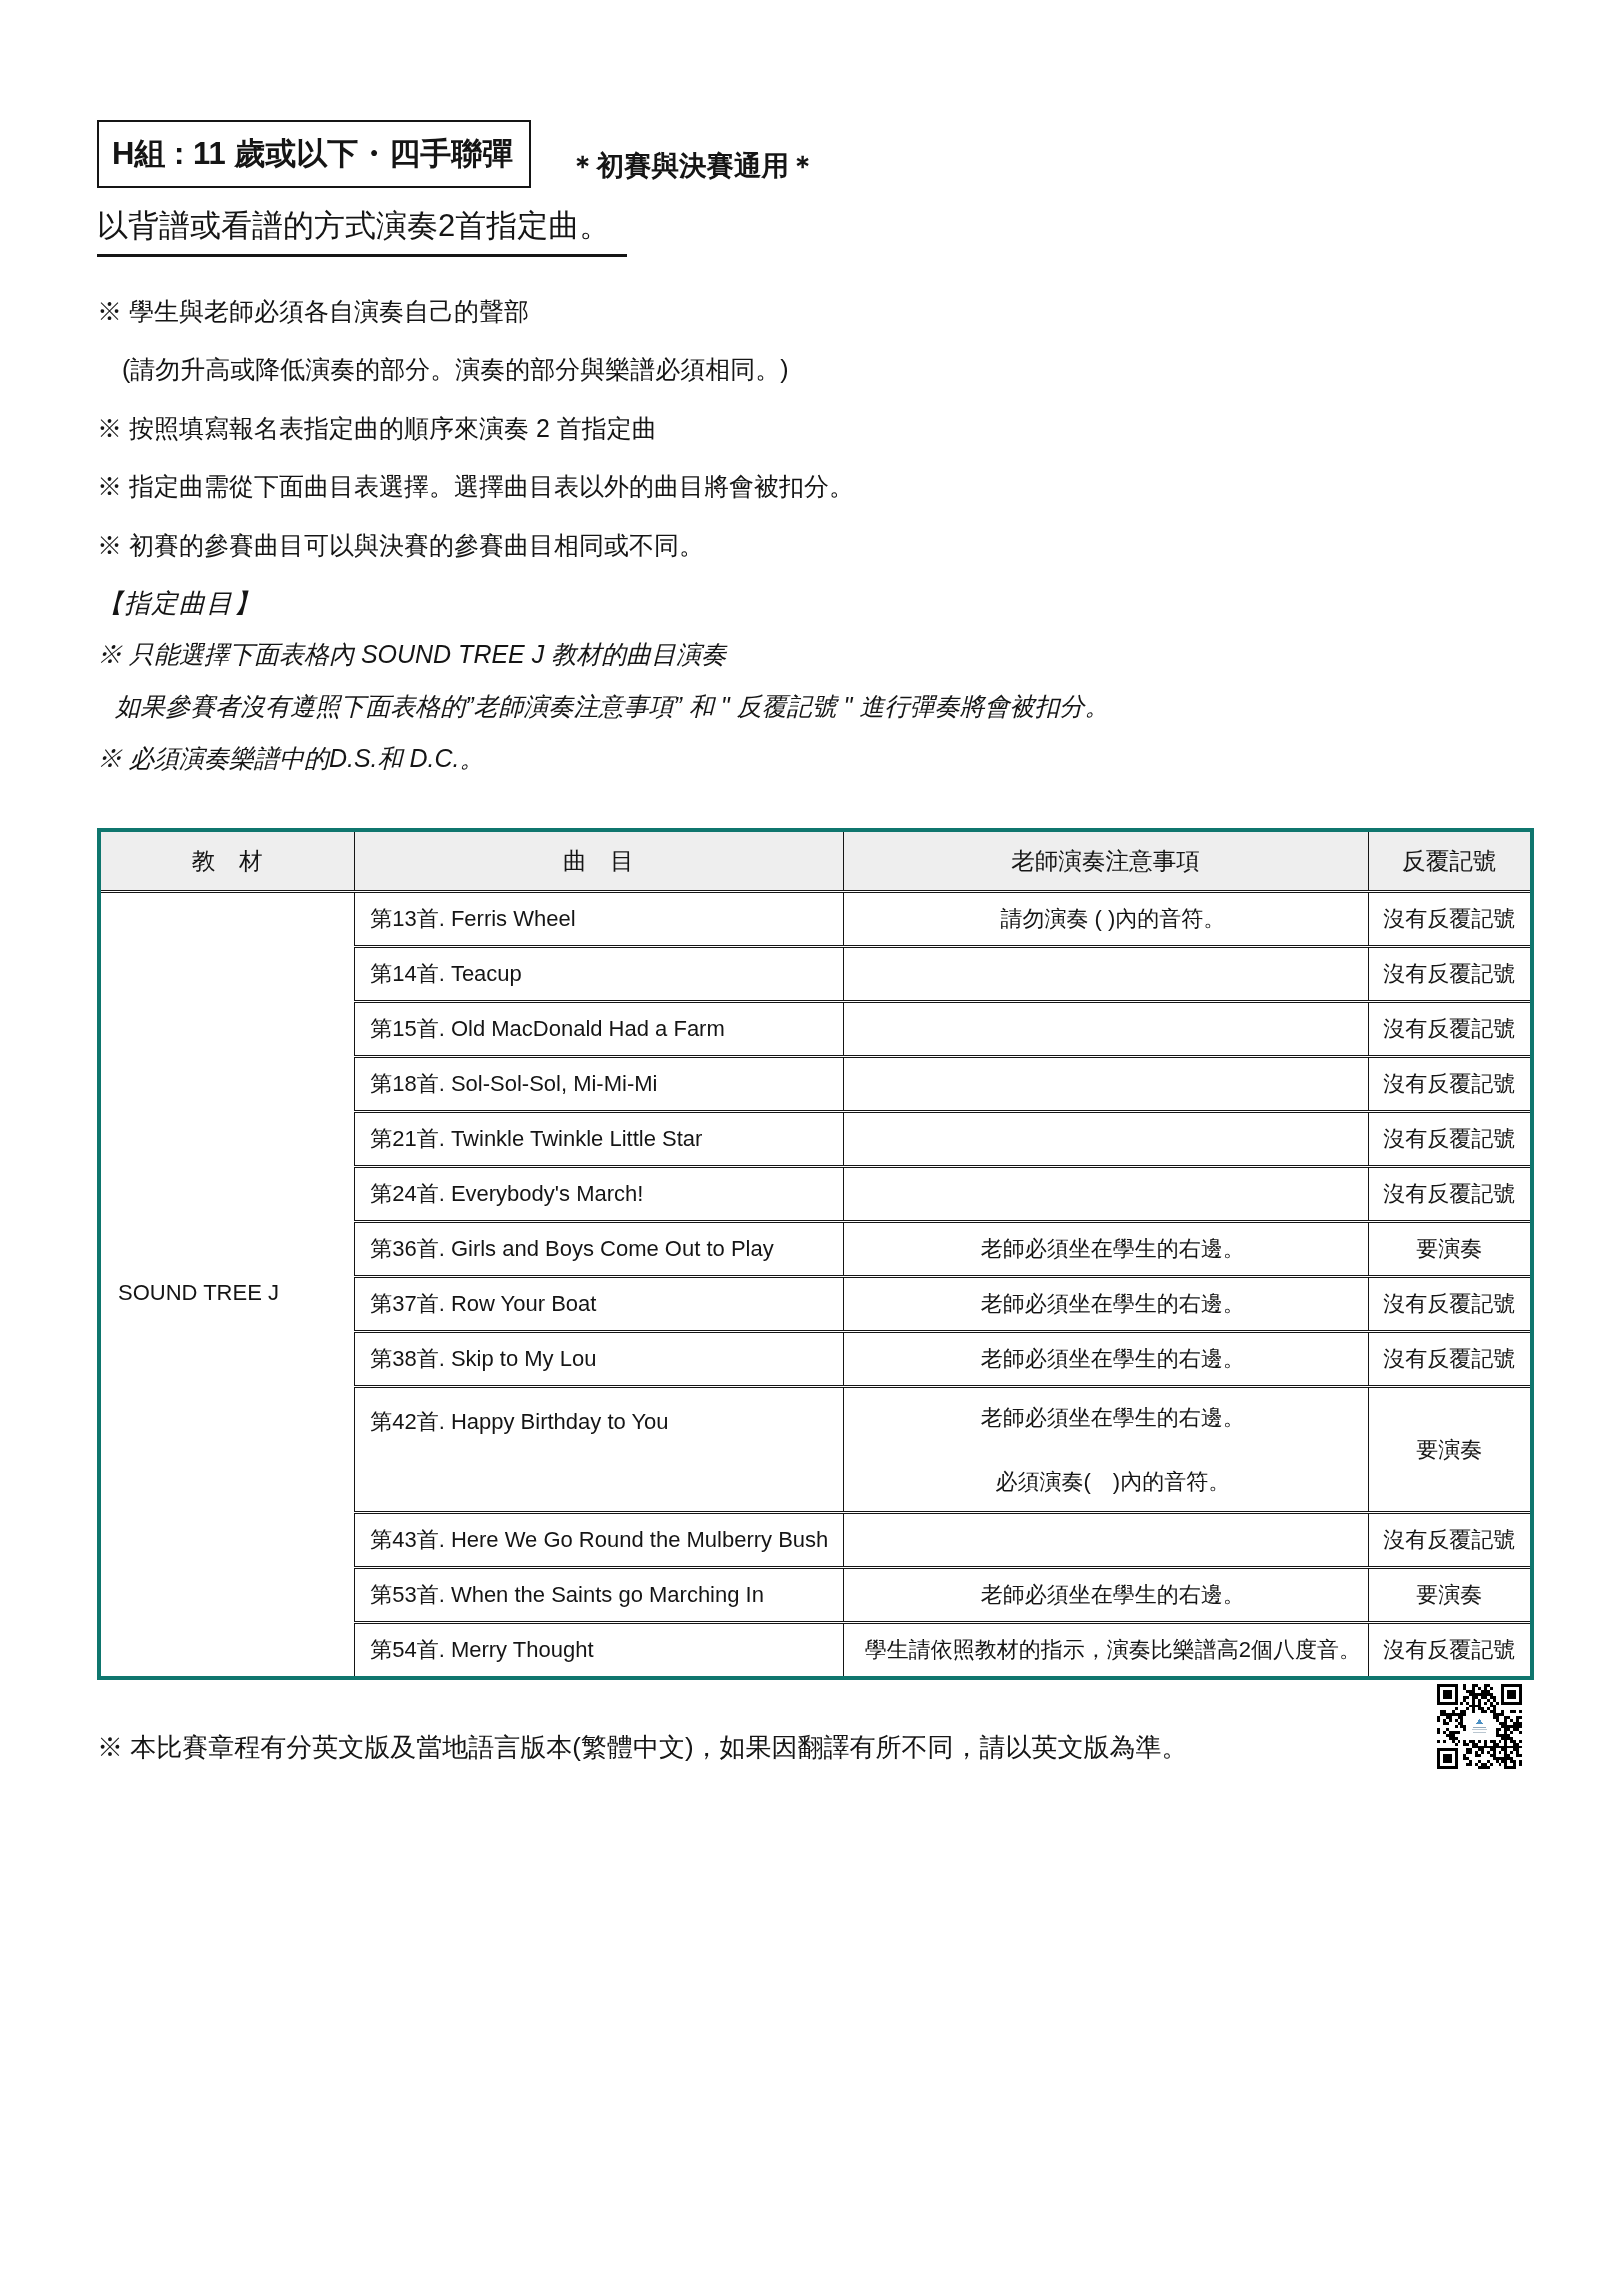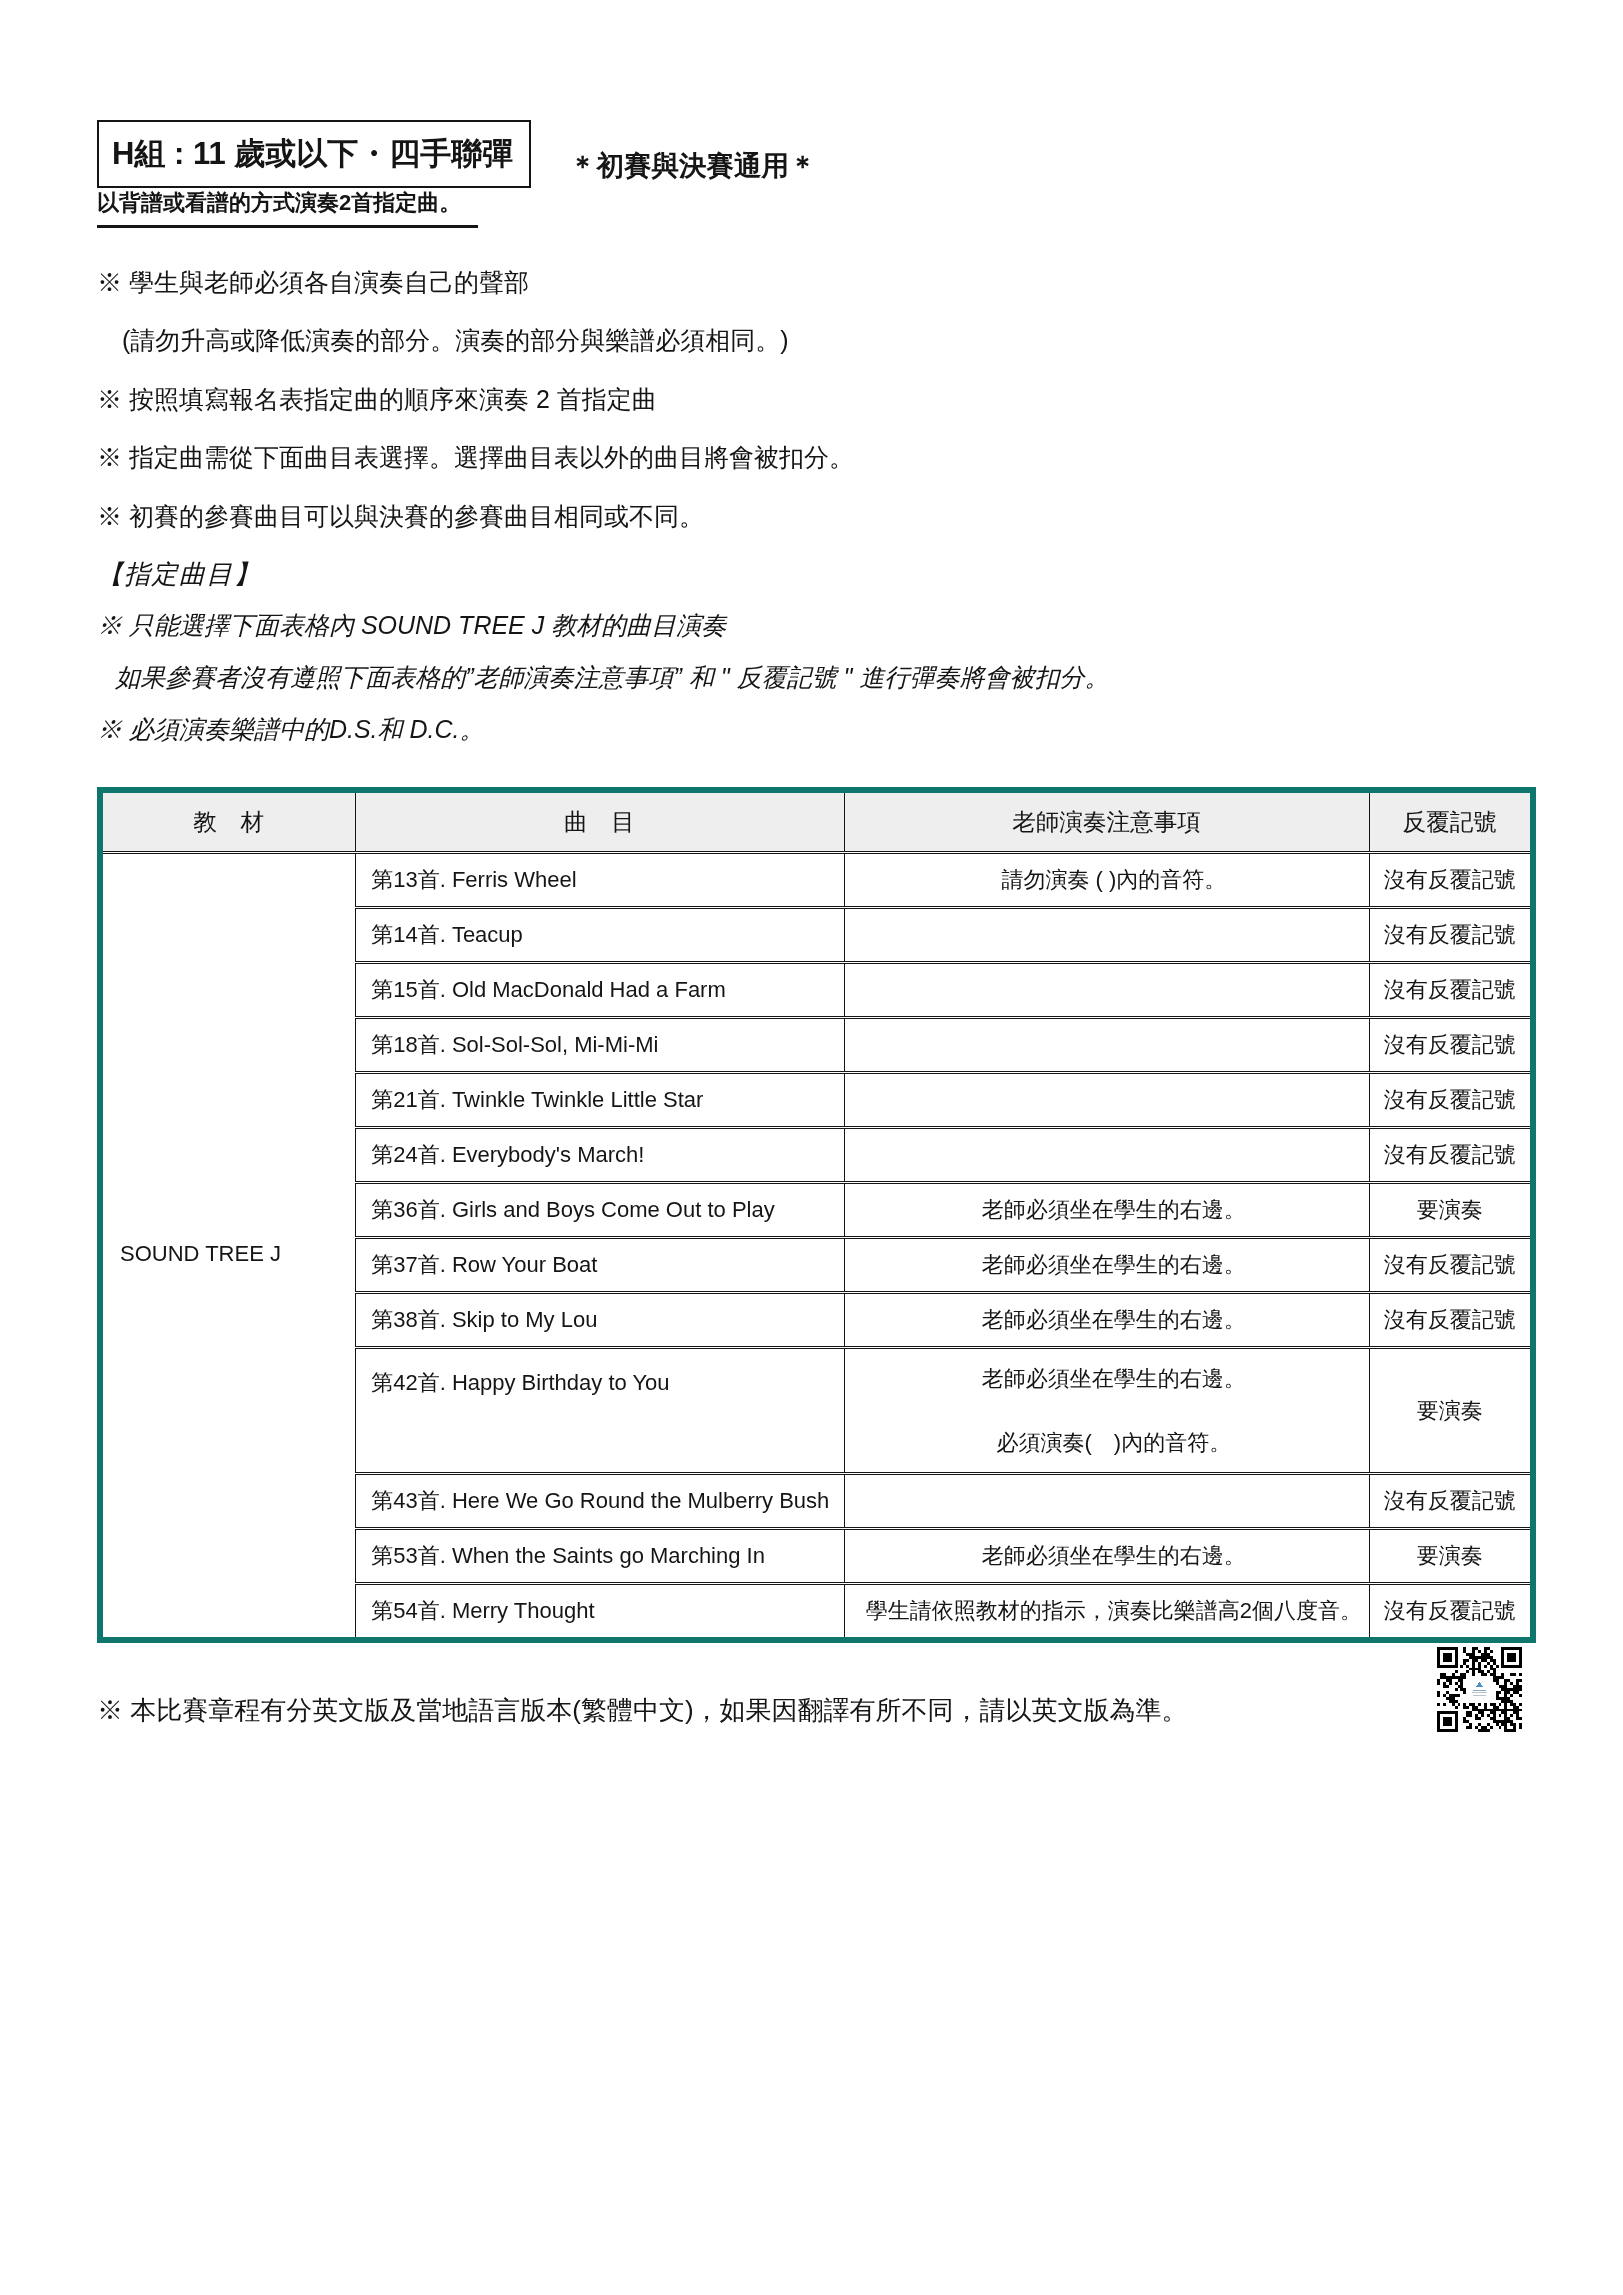--- a/index.html
+++ b/index.html
@@ -22,44 +22,43 @@
     padding: 10.5px 15.7px 11.8px 13px;
     font-size: 31px;
     font-weight: bold;
     letter-spacing: 0px;
     white-space: nowrap;
   }
   .round-note { font-size: 27.5px; font-weight: bold; white-space: nowrap; margin-top: 24px; }
 
   .subtitle {
     display: inline-block;
-    margin-top: 0;
-    font-size: 22px;
+    margin-top: 17px;
+    font-size: 31px;
     border-bottom: 3.3px solid #151515;
     padding-bottom: 6.5px;
     padding-right: 17px;
-    font-weight: bold;
   }
 
   
   .notes { margin-top: 39px; font-size: 25px; line-height: 31px; }
   .note { margin-bottom: 27.5px; }
   .note.indent { padding-left: 25px; }
 
   .section { font-size: 25px; line-height: 31px; font-style: italic; }
   .section-heading { font-size: 26px; margin-bottom: 19.6px; letter-spacing: 1.3px; }
   .section .note { margin-bottom: 21px; }
   .section .note.indent { padding-left: 18.3px; }
 
   
   table.songs {
-    margin-top: 42px;
+    margin-top: 54px;
     width: 1433px;
     border-collapse: collapse;
-    border: 6px solid #0f766e;
+    border: 4px solid #0f766e;
     table-layout: fixed;
   }
   table.songs col.c-material { width: 255px; }
   table.songs col.c-title    { width: 489px; }
   table.songs col.c-note     { width: 525px; }
   table.songs col.c-repeat   { width: 164px; }
 
   table.songs th {
     background: #eeeeee;
     font-weight: normal;

